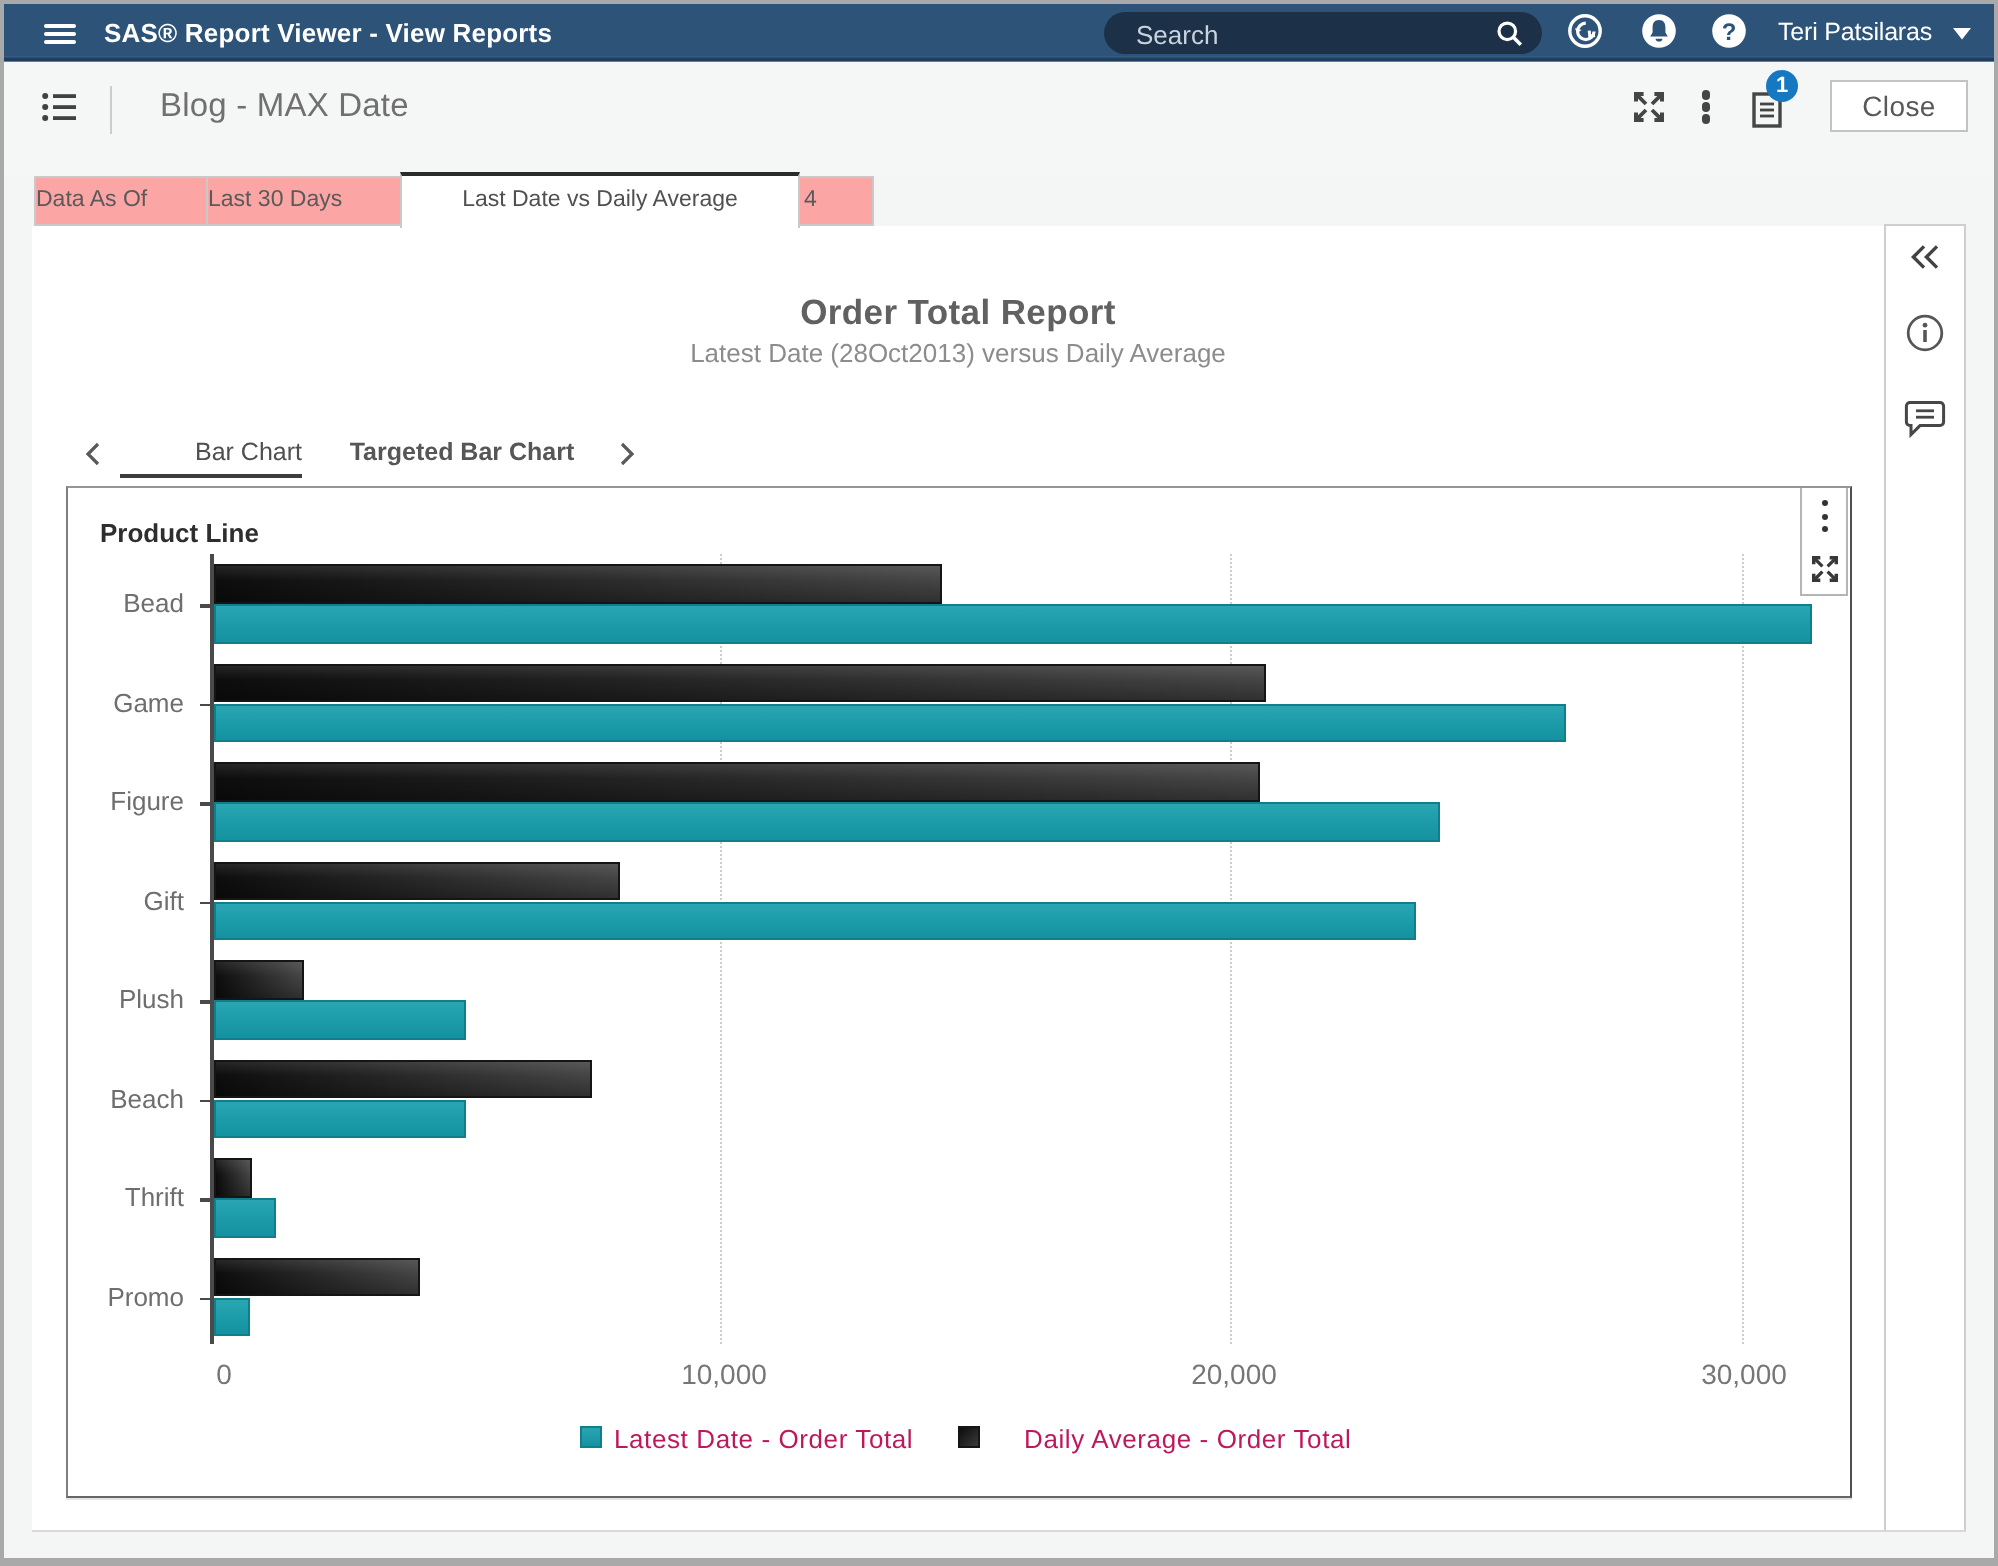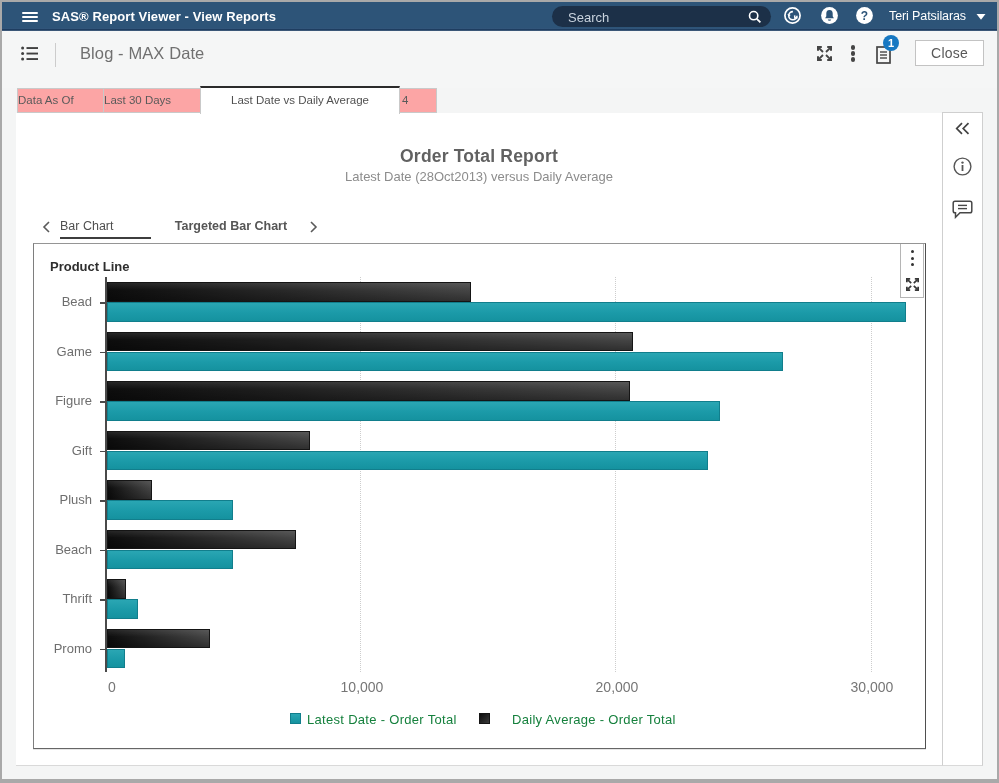--- a/index.html
+++ b/index.html
@@ -30,35 +30,35 @@
   .tab.last { border-right:1px solid #c9c9c9; }
   #tab-active { left:200px; top:86px; width:200px; height:28px; background:#fff; border-left:1px solid #c9c9c9; border-right:1px solid #c9c9c9; border-top:2px solid #2b2b2b; color:#505050; font-size:11.5px; text-align:center; line-height:24px; z-index:3; }
   
   #panel { left:16px; top:113px; width:926px; height:653px; background:#fff; border-bottom:1px solid #d9d9d9; }
   #sidebar { left:942px; top:112px; width:41px; height:654px; background:#fff; border:1px solid #cfcfcf; border-bottom:1px solid #d9d9d9; }
   
   #rpt-title { left:16px; top:146px; width:926px; text-align:center; color:#616161; font-size:17.5px; font-weight:bold; letter-spacing:0.2px; }
   #rpt-sub { left:16px; top:169px; width:926px; text-align:center; color:#8c8c8c; font-size:13px; }
   
   .ctab { top:219px; font-size:12.5px; color:#4f4f4f; }
-  #ctab1 { left:60px; width:91px; text-align:left; border-bottom:2px solid #3d3d3d; height:20px; }
+  #ctab1 { left:60px; width:91px; text-align:right; border-bottom:2px solid #3d3d3d; height:20px; }
   #ctab2 { left:168px; width:126px; text-align:center; color:#565656;font-weight:bold; }
   
   #chart { left:33px; top:243px; width:893px; height:506px; background:#fff; border:1px solid; border-color:#959595 #4f4f4f #666 #7e7e7e; border-right-width:1.5px; box-shadow:0 1px 0 rgba(0,0,0,0.10); }
   #chart-title { left:50px; top:259px; color:#2e2e2e; font-size:13px; font-weight:bold; }
   #ct-toolbar { left:900px; top:244px; width:24px; height:54px; background:#fff; border:1px solid #b5b5b5; border-top:none; }
   .grid { top:277px; width:1px; height:395px; border-left:1px dotted #cdcdcd; }
   #yaxis { left:105px; top:277px; width:1.5px; height:395px; background:#4a4a4a; }
   .cat { width:62px; text-align:right; color:#6e6e6e; font-size:13px; height:16px; line-height:16px; left:30px; }
   .tick { left:100px; width:5.5px; height:1.5px; background:#4a4a4a; }
   .bbar { left:106.5px; height:19.5px; border:1px solid #151515; background:linear-gradient(180deg, rgba(255,255,255,0.10) 0%, rgba(255,255,255,0) 40%, rgba(0,0,0,0.30) 100%), linear-gradient(90deg,#0d0d0d 0%,#454545 100%); }
   .tbarr { left:106.5px; height:19.5px; border:1px solid #117e8c; background:linear-gradient(180deg,#2aa6b3 0%,#1b9aa8 55%,#15929f 100%); }
   .xlab { top:679px; color:#767676; font-size:14px; width:60px; text-align:center; }
   .sw { width:11px; height:11px; top:713px; }
-  .leg { top:712px; color:#15803d; font-size:13px; letter-spacing:0.3px; }
+  .leg { top:712px; color:#be185d; font-size:13px; letter-spacing:0.3px; }
 </style>
 </head>
 <body>
 <div id="win">
   <div class="abs edge-t"></div>
   <div class="abs edge-l" style="z-index:9"></div>
   <div class="abs edge-r" style="z-index:9"></div>
   <div class="abs edge-b" style="z-index:9"></div>
   <div class="abs" id="hdr"></div>
   <div class="abs" id="hdrstrip"></div>

